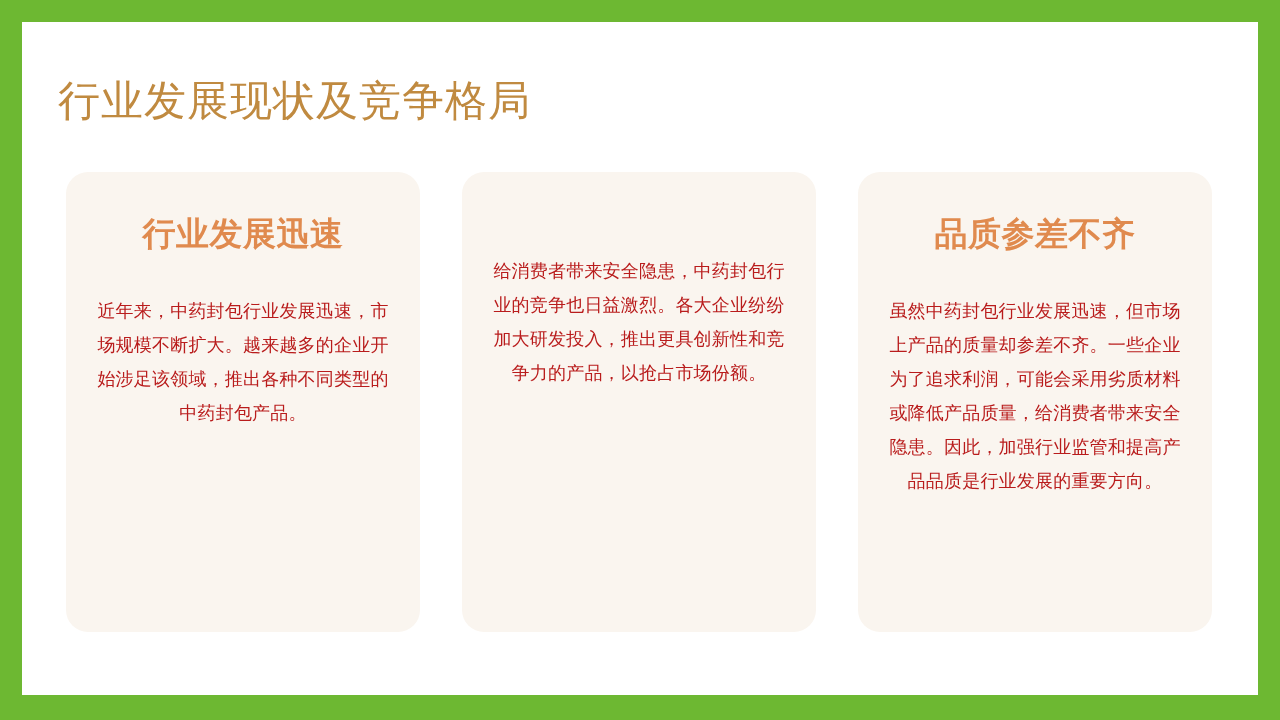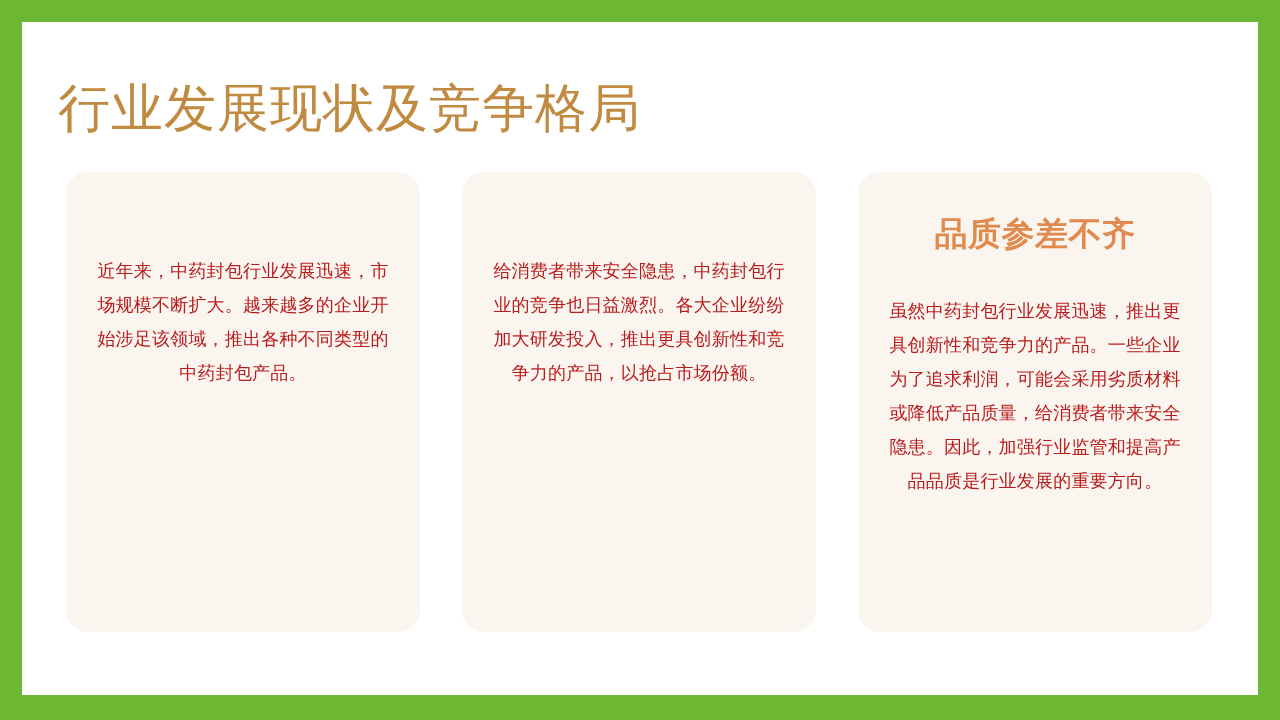--- a/index.html
+++ b/index.html
@@ -30,21 +30,21 @@
     height: 673px;
     background: #FFFFFF;
     box-sizing: border-box;
   }
 
   
   .slide-title {
     position: absolute;
     left: 36px;
     top: 27px;
-    font-size: 52px;
+    font-size: 42px;
     line-height: 48px;
     letter-spacing: 1px;
     color: #C08A40;
     font-weight: 400;
     white-space: nowrap;
   }
 
   
   .cards {
     position: absolute;
@@ -92,27 +92,28 @@
 <body>
 
 <div class="slide">
   <div class="canvas">
 
     <h1 class="slide-title">行业发展现状及竞争格局</h1>
 
     <div class="cards">
 
       <div class="card">
+        <div class="card-title">行业发展迅速</div>
         <div class="card-body">近年来，中药封包行业发展迅速，市场规模不断扩大。越来越多的企业开始涉足该领域，推出各种不同类型的中药封包产品。</div>
       </div>
 
       <div class="card">
         <div class="card-body">给消费者带来安全隐患，中药封包行业的竞争也日益激烈。各大企业纷纷加大研发投入，推出更具创新性和竞争力的产品，以抢占市场份额。</div>
       </div>
 
       <div class="card">
         <div class="card-title">品质参差不齐</div>
-        <div class="card-body">虽然中药封包行业发展迅速，推出更具创新性和竞争力的产品。一些企业为了追求利润，可能会采用劣质材料或降低产品质量，给消费者带来安全隐患。因此，加强行业监管和提高产品品质是行业发展的重要方向。</div>
+        <div class="card-body">虽然中药封包行业发展迅速，但市场上产品的质量却参差不齐。一些企业为了追求利润，可能会采用劣质材料或降低产品质量，给消费者带来安全隐患。因此，加强行业监管和提高产品品质是行业发展的重要方向。</div>
       </div>
 
     </div>
   </div>
 </div>
 
 </body></html>

